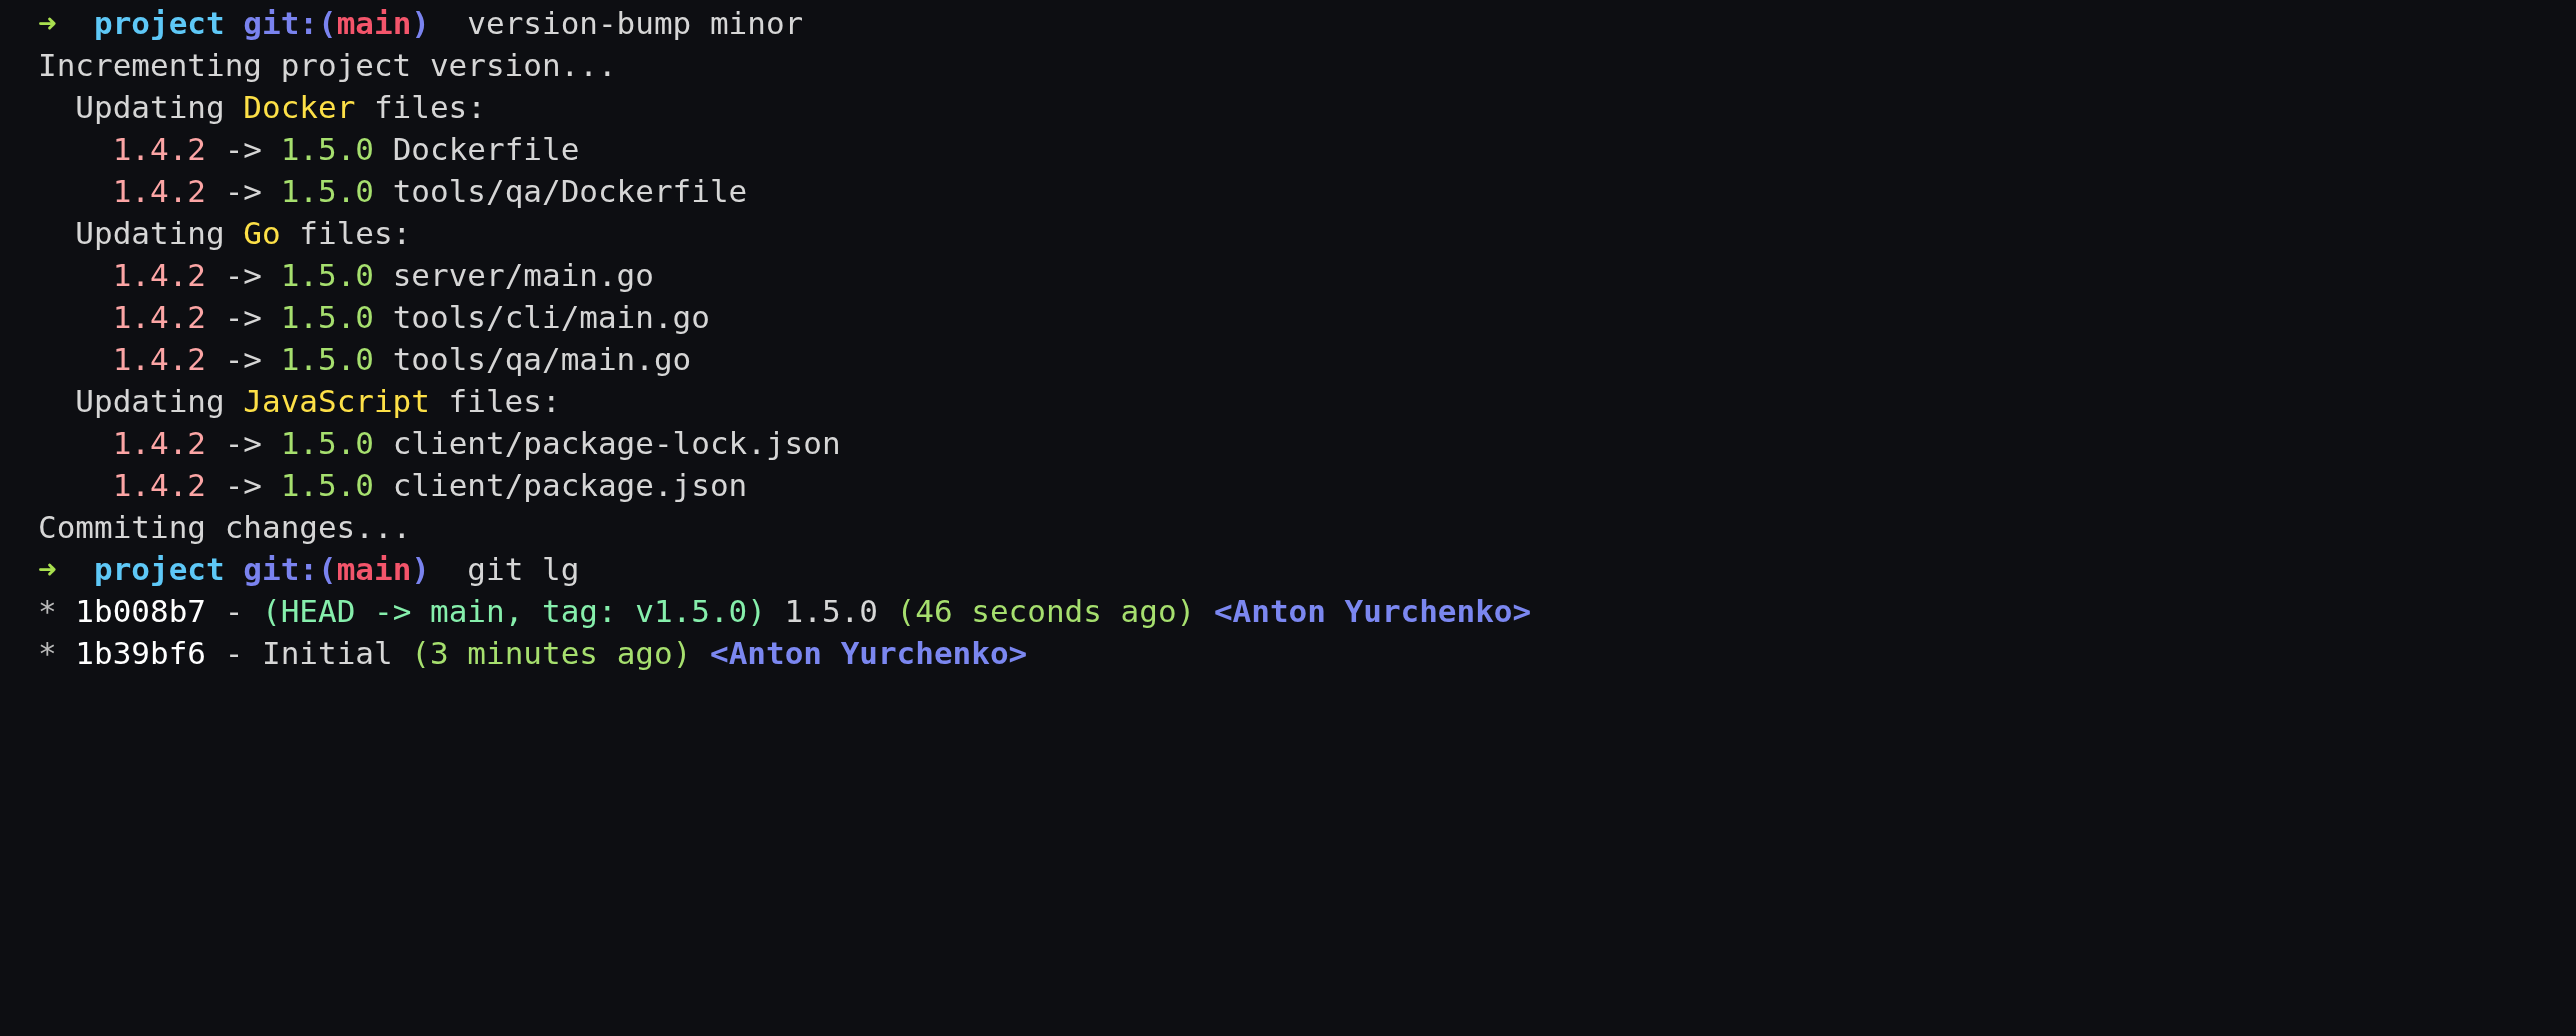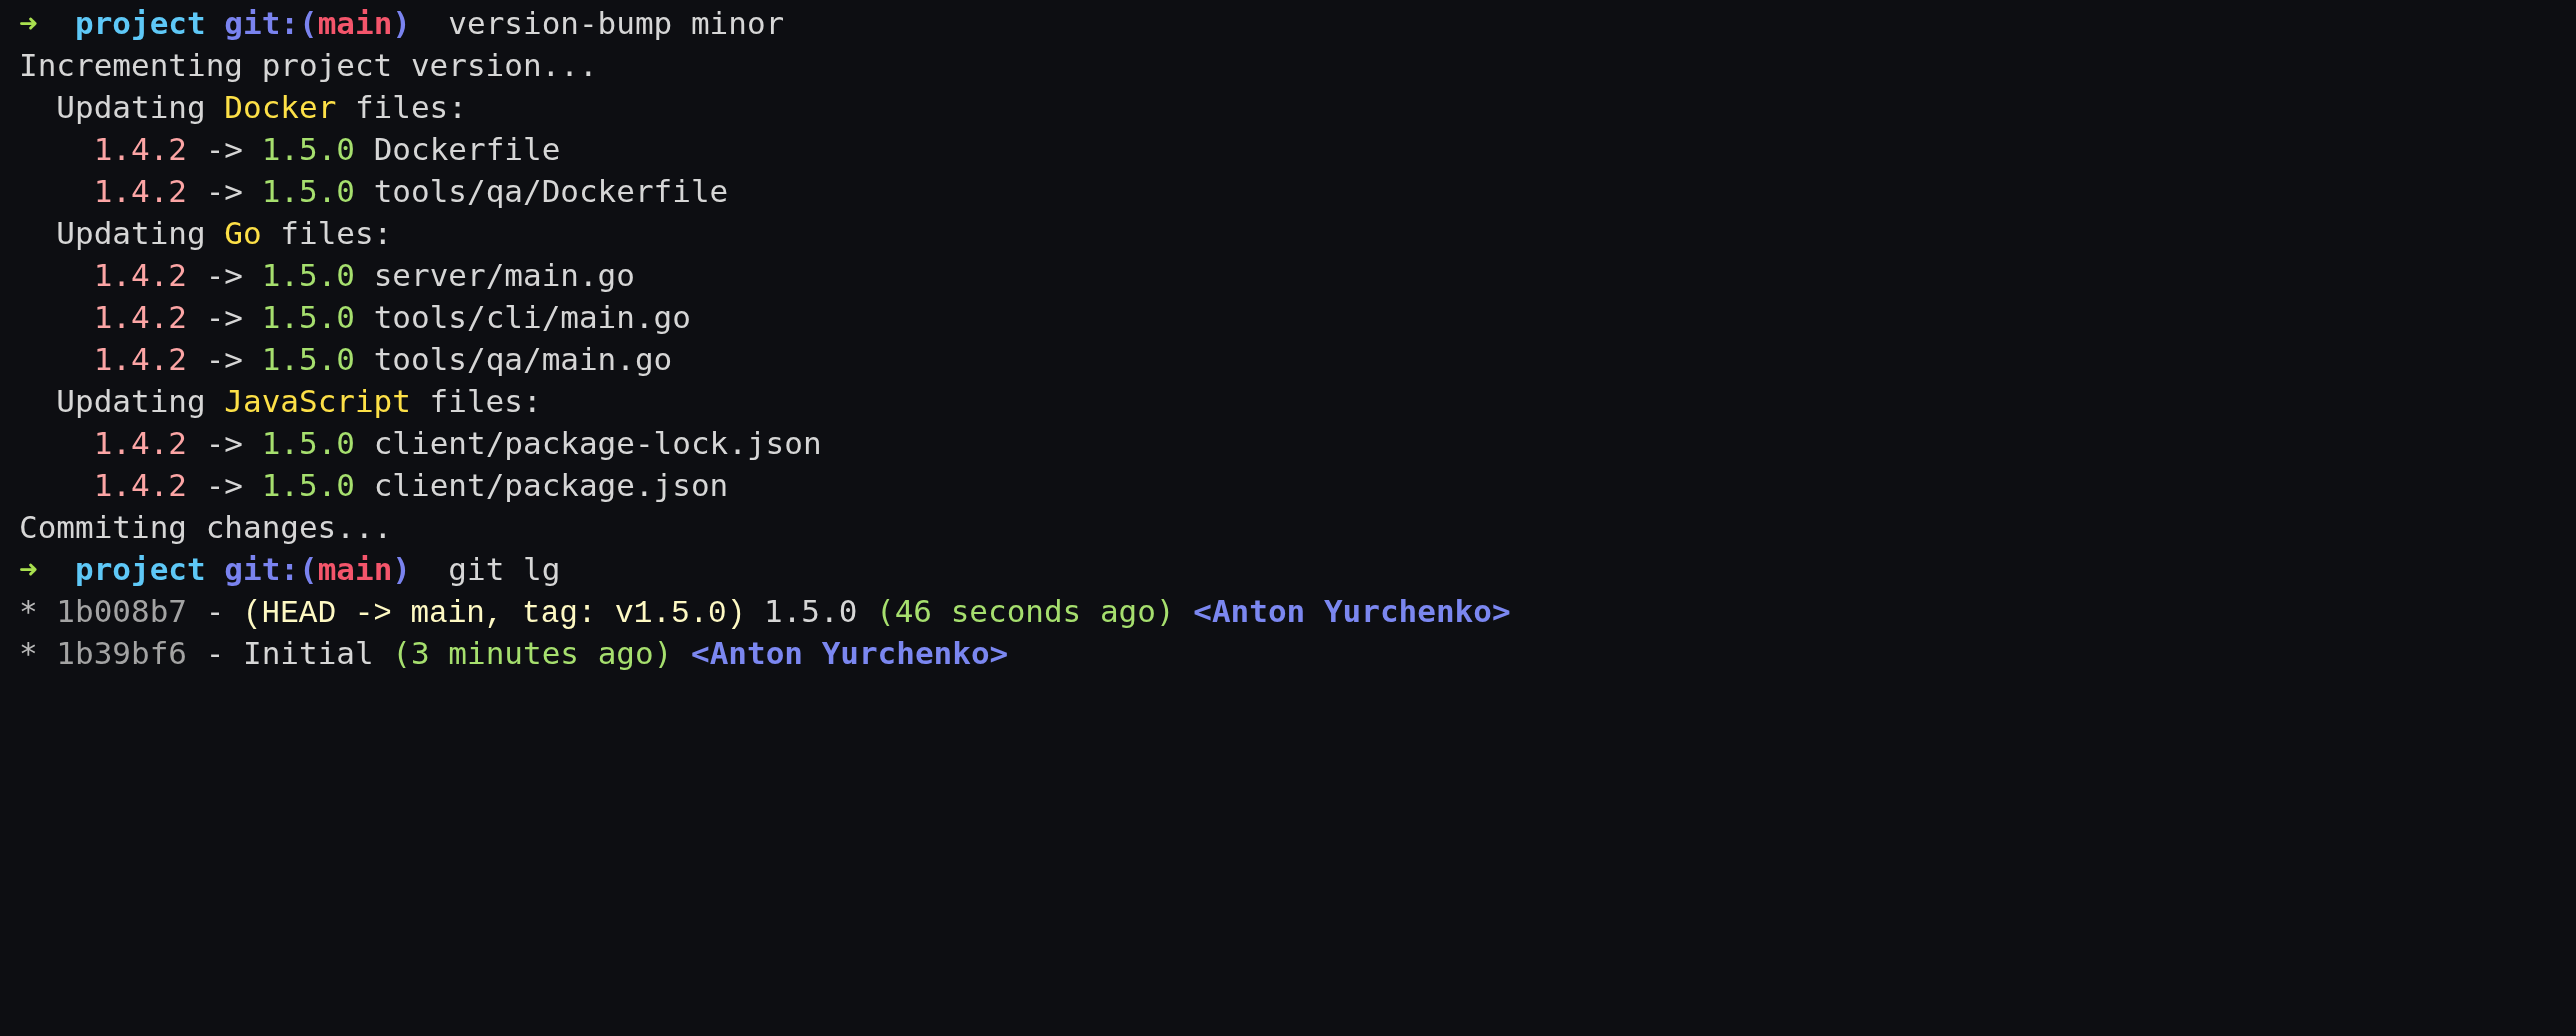--- a/index.html
+++ b/index.html
@@ -23,41 +23,41 @@
     font-family: "DejaVu Sans Mono", "Liberation Mono", monospace;
     font-size: 31px;
     line-height: 42px;
     letter-spacing: 0px;
     color: #d6d6d6;
     white-space: pre;
     position: relative;
   }
   .line {
     white-space: pre;
-    padding-left: 19px;
+    padding-left: 38px;
     height: 42px;
     display: block;
   }
   .line:first-child {
     padding-top: 1.8px;
   }
   .seg { white-space: pre; }
 
   
   .c-default   { color: #d6d6d6; }
   .c-white     { color: #d6d6d6; }
   .c-arrow     { color: #a9e04f; }
   .c-cyan      { color: #5ec8f7; }
   .c-blue      { color: #7a83ef; }
   .c-red       { color: #f4556b; }
-  .c-pink      { color: #a3a3a3; }
+  .c-pink      { color: #ffffff; }
   .c-lang      { color: #fde047; }
   .c-orange    { color: #fca5a5; }
   .c-green     { color: #a6df6e; }
-  .c-yellow    { color: #fef9c3; font-family: Liberation Mono, monospace; }
+  .c-yellow    { color: #86efac; }
   .c-star      { color: #b9b9b9; }
   .c-author    { color: #7b87f0; margin-top: 33px; }
 
   .bold { font-weight: bold; }
 </style>
 </head>
 <body>
 
 <div id="terminal"><div class="line"><span class="seg c-arrow bold">➜</span><span class="seg c-default">  </span><span class="seg c-cyan bold">project</span><span class="seg c-default"> </span><span class="seg c-blue bold">git:(</span><span class="seg c-red bold">main</span><span class="seg c-blue bold">)</span><span class="seg c-default">  </span><span class="seg c-white">version-bump minor</span></div><div class="line"><span class="seg c-white">Incrementing project version...</span></div><div class="line"><span class="seg c-default">  </span><span class="seg c-white">Updating </span><span class="seg c-lang">Docker</span><span class="seg c-white"> files:</span></div><div class="line"><span class="seg c-default">    </span><span class="seg c-orange">1.4.2</span><span class="seg c-default"> </span><span class="seg c-white">-&gt;</span><span class="seg c-default"> </span><span class="seg c-green">1.5.0</span><span class="seg c-default"> </span><span class="seg c-white">Dockerfile</span></div><div class="line"><span class="seg c-default">    </span><span class="seg c-orange">1.4.2</span><span class="seg c-default"> </span><span class="seg c-white">-&gt;</span><span class="seg c-default"> </span><span class="seg c-green">1.5.0</span><span class="seg c-default"> </span><span class="seg c-white">tools/qa/Dockerfile</span></div><div class="line"><span class="seg c-default">  </span><span class="seg c-white">Updating </span><span class="seg c-lang">Go</span><span class="seg c-white"> files:</span></div><div class="line"><span class="seg c-default">    </span><span class="seg c-orange">1.4.2</span><span class="seg c-default"> </span><span class="seg c-white">-&gt;</span><span class="seg c-default"> </span><span class="seg c-green">1.5.0</span><span class="seg c-default"> </span><span class="seg c-white">server/main.go</span></div><div class="line"><span class="seg c-default">    </span><span class="seg c-orange">1.4.2</span><span class="seg c-default"> </span><span class="seg c-white">-&gt;</span><span class="seg c-default"> </span><span class="seg c-green">1.5.0</span><span class="seg c-default"> </span><span class="seg c-white">tools/cli/main.go</span></div><div class="line"><span class="seg c-default">    </span><span class="seg c-orange">1.4.2</span><span class="seg c-default"> </span><span class="seg c-white">-&gt;</span><span class="seg c-default"> </span><span class="seg c-green">1.5.0</span><span class="seg c-default"> </span><span class="seg c-white">tools/qa/main.go</span></div><div class="line"><span class="seg c-default">  </span><span class="seg c-white">Updating </span><span class="seg c-lang">JavaScript</span><span class="seg c-white"> files:</span></div><div class="line"><span class="seg c-default">    </span><span class="seg c-orange">1.4.2</span><span class="seg c-default"> </span><span class="seg c-white">-&gt;</span><span class="seg c-default"> </span><span class="seg c-green">1.5.0</span><span class="seg c-default"> </span><span class="seg c-white">client/package-lock.json</span></div><div class="line"><span class="seg c-default">    </span><span class="seg c-orange">1.4.2</span><span class="seg c-default"> </span><span class="seg c-white">-&gt;</span><span class="seg c-default"> </span><span class="seg c-green">1.5.0</span><span class="seg c-default"> </span><span class="seg c-white">client/package.json</span></div><div class="line"><span class="seg c-white">Commiting changes...</span></div><div class="line"><span class="seg c-arrow bold">➜</span><span class="seg c-default">  </span><span class="seg c-cyan bold">project</span><span class="seg c-default"> </span><span class="seg c-blue bold">git:(</span><span class="seg c-red bold">main</span><span class="seg c-blue bold">)</span><span class="seg c-default">  </span><span class="seg c-white">git lg</span></div><div class="line"><span class="seg c-star">*</span><span class="seg c-default"> </span><span class="seg c-pink">1b008b7</span><span class="seg c-default"> </span><span class="seg c-white">-</span><span class="seg c-default"> </span><span class="seg c-yellow">(HEAD -&gt; main, tag: v1.5.0)</span><span class="seg c-default"> </span><span class="seg c-white">1.5.0</span><span class="seg c-default"> </span><span class="seg c-green">(46 seconds ago)</span><span class="seg c-default"> </span><span class="seg c-author bold">&lt;Anton Yurchenko&gt;</span></div><div class="line"><span class="seg c-star">*</span><span class="seg c-default"> </span><span class="seg c-pink">1b39bf6</span><span class="seg c-default"> </span><span class="seg c-white">-</span><span class="seg c-default"> </span><span class="seg c-white">Initial</span><span class="seg c-default"> </span><span class="seg c-green">(3 minutes ago)</span><span class="seg c-default"> </span><span class="seg c-author bold">&lt;Anton Yurchenko&gt;</span></div></div>
 

